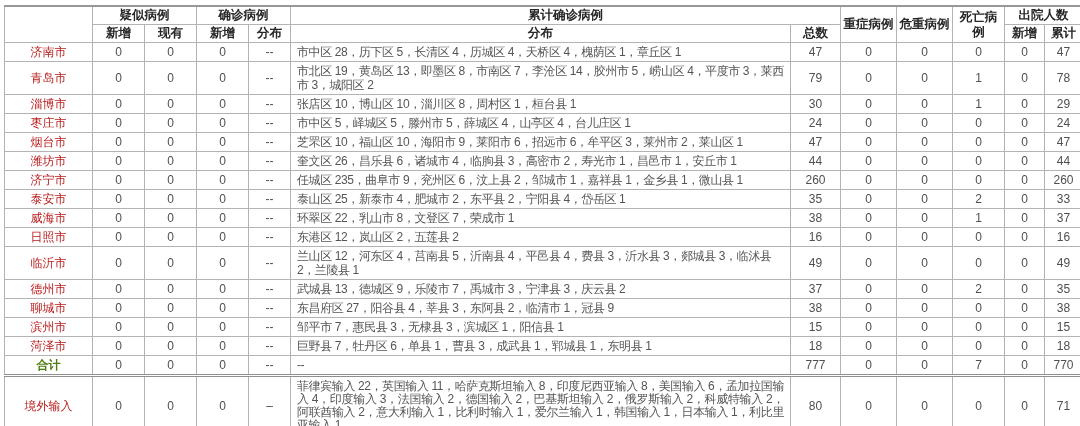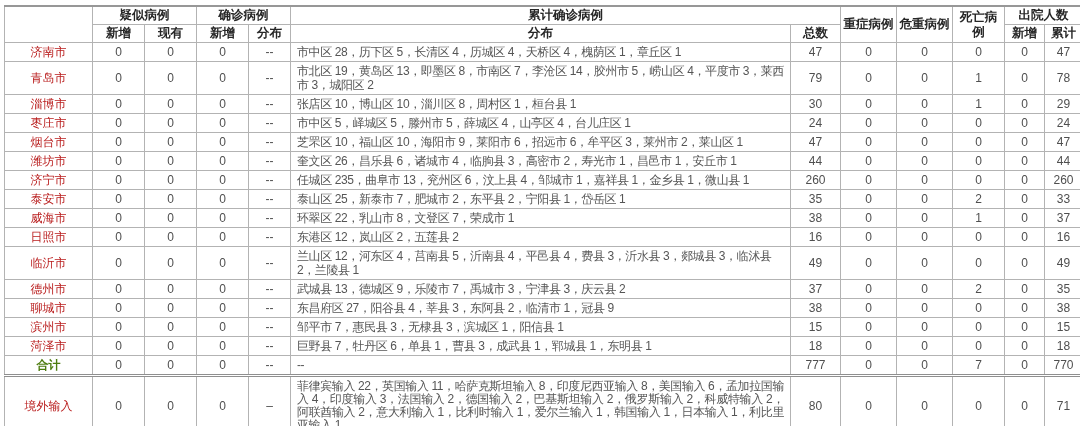--- a/index.html
+++ b/index.html
@@ -192,35 +192,35 @@
           <td class="col-death">0</td>
           <td class="col-discharged_new">0</td>
           <td class="col-discharged_total">44</td>
         </tr>
         <tr class="row-city">
           <td class="col-name">济宁市</td>
           <td class="col-suspected_new">0</td>
           <td class="col-suspected_current">0</td>
           <td class="col-confirmed_new">0</td>
           <td class="col-confirmed_dist">--</td>
-          <td class="col-cumulative_dist">任城区 235，曲阜市 13，兖州区 6，汶上县 4，邹城市 1，嘉祥县 1，金乡县 1，微山县 1</td>
+          <td class="col-cumulative_dist">任城区 235，曲阜市 9，兖州区 6，汶上县 2，邹城市 1，嘉祥县 1，金乡县 1，微山县 1</td>
           <td class="col-cumulative_total">260</td>
           <td class="col-severe">0</td>
           <td class="col-critical">0</td>
           <td class="col-death">0</td>
           <td class="col-discharged_new">0</td>
           <td class="col-discharged_total">260</td>
         </tr>
         <tr class="row-city">
           <td class="col-name">泰安市</td>
           <td class="col-suspected_new">0</td>
           <td class="col-suspected_current">0</td>
           <td class="col-confirmed_new">0</td>
           <td class="col-confirmed_dist">--</td>
-          <td class="col-cumulative_dist">泰山区 25，新泰市 7，肥城市 2，东平县 2，宁阳县 1，岱岳区 1</td>
+          <td class="col-cumulative_dist">泰山区 25，新泰市 4，肥城市 2，东平县 2，宁阳县 4，岱岳区 1</td>
           <td class="col-cumulative_total">35</td>
           <td class="col-severe">0</td>
           <td class="col-critical">0</td>
           <td class="col-death">2</td>
           <td class="col-discharged_new">0</td>
           <td class="col-discharged_total">33</td>
         </tr>
         <tr class="row-city">
           <td class="col-name">威海市</td>
           <td class="col-suspected_new">0</td>

